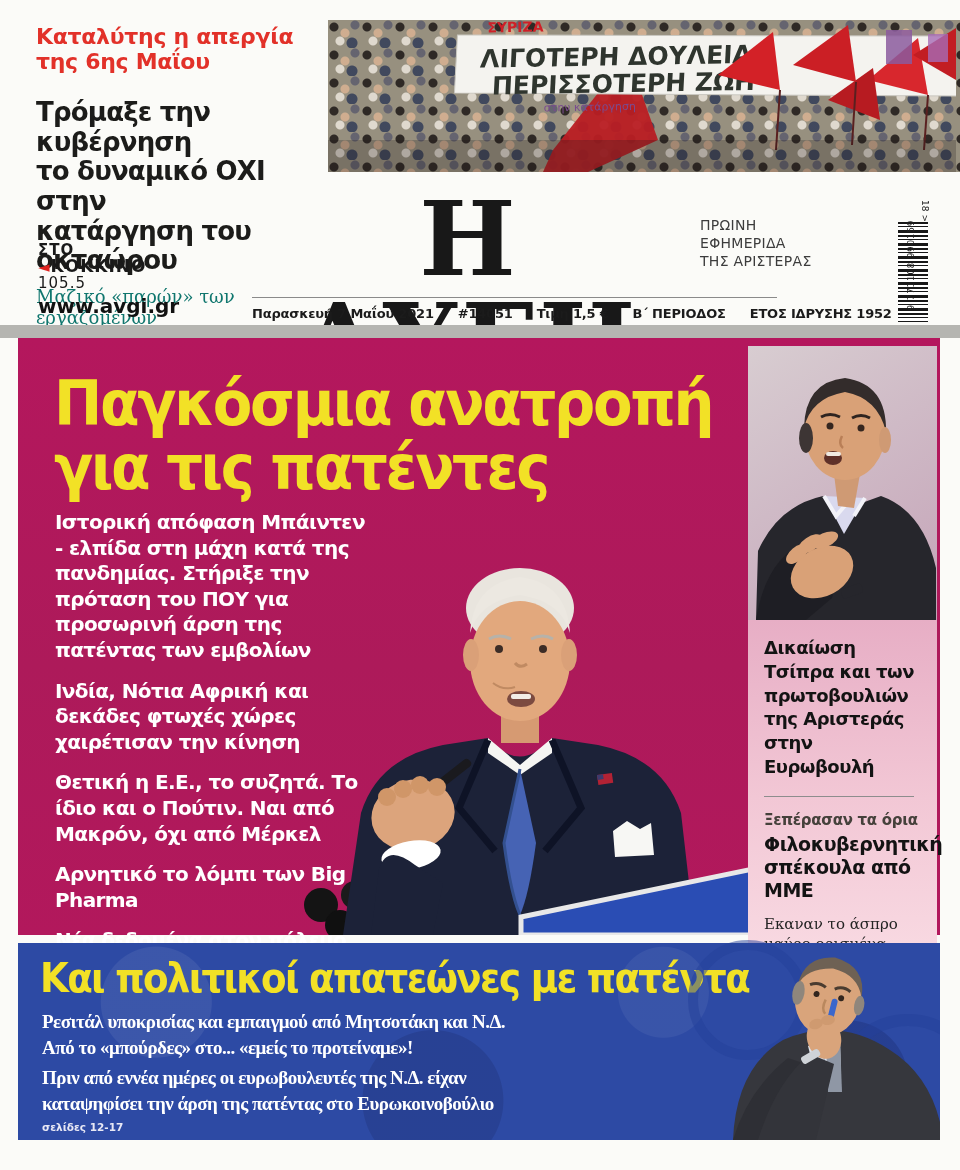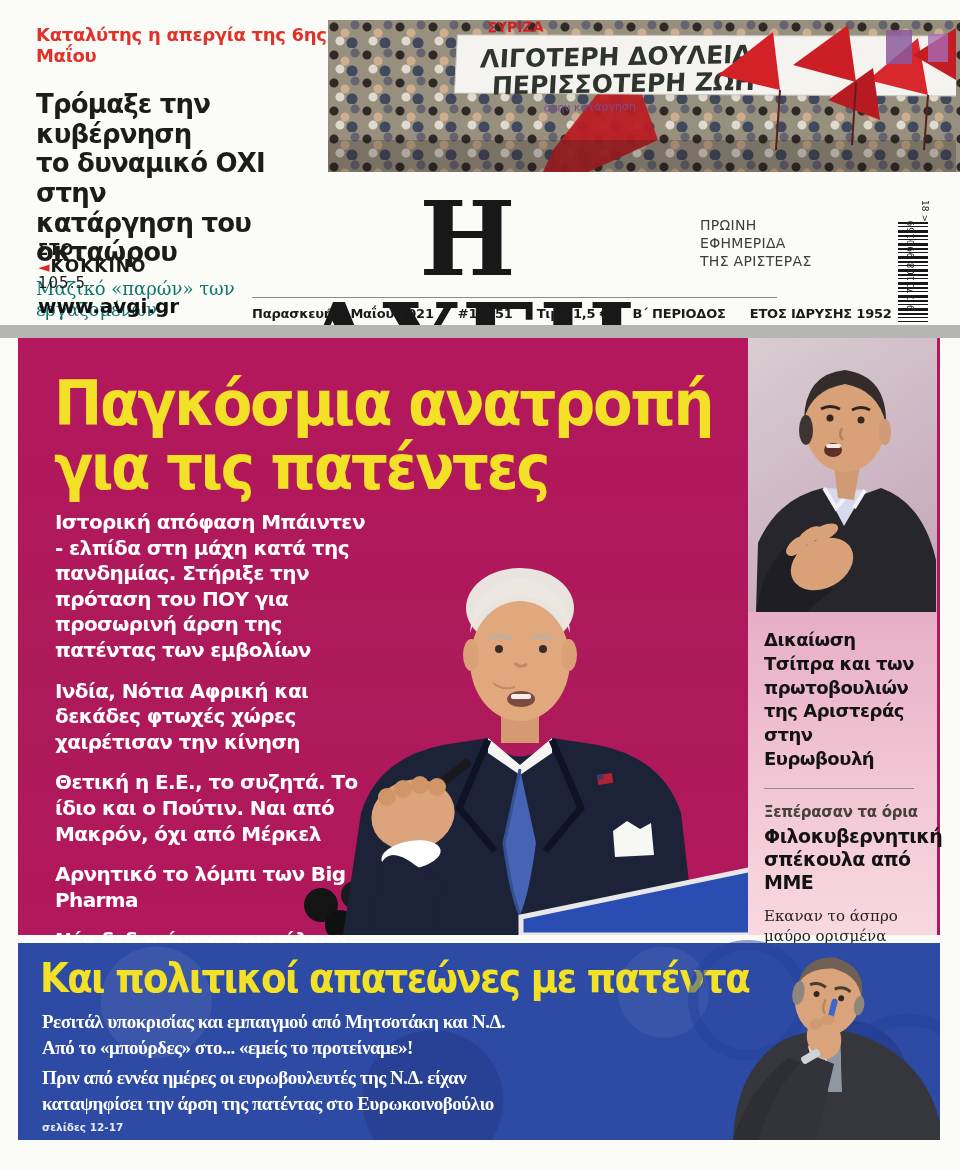--- a/index.html
+++ b/index.html
@@ -1,20 +1,20 @@
 <!DOCTYPE html>
 <html><head>
 <meta charset="utf-8">
 <style>
   html,body{margin:0;padding:0;background:#e8e8e4;}
   .page{position:relative;width:960px;height:1170px;background:#fbfbf8;overflow:hidden;
         font-family:"DejaVu Sans","Liberation Sans",sans-serif;}
   
   .top-left{position:absolute;left:36px;top:24px;width:300px;}
-  .kicker{color:#e23129;font-weight:bold;font-size:18px;letter-spacing:-0.3px;}
+  .kicker{color:#e23129;font-weight:bold;font-size:22px;letter-spacing:-0.3px;}
   .top-headline{margin-top:24px;color:#1c1c1a;font-weight:bold;font-size:26px;line-height:1.14;letter-spacing:-0.8px;}
   .top-headline span{display:block;}
   .top-sub{margin-top:10px;font-family:"DejaVu Serif","Liberation Serif",serif;font-size:18px;color:#0f766e;}
   .top-pages{margin-top:5px;font-size:11px;color:#555;font-weight:bold;}
   
   .photo-protest{position:absolute;left:328px;top:20px;width:728px;height:152px;overflow:hidden;
     background-color:#97907f;
     background-image:
       radial-gradient(circle at 6px 7px, rgba(35,30,28,.9) 4px, transparent 5px),
       radial-gradient(circle at 17px 13px, rgba(210,175,145,.95) 4px, transparent 5px),
@@ -50,21 +50,21 @@
   
   .magenta{position:absolute;left:18px;top:338px;width:922px;height:597px;
      background:linear-gradient(180deg,#b4175d 0%,#ad1a5a 55%,#b2185c 100%);}
   .main-headline{position:absolute;left:36px;top:34px;color:#f2e126;font-weight:bold;
      font-size:62px;line-height:1.04;letter-spacing:-2.5px;}
   .main-headline span{display:block;transform:scaleX(0.93);transform-origin:left;}
   .bullets{position:absolute;left:37px;top:172px;width:322px;color:#fff;}
   .bullets p{margin:0 0 15px 0;font-size:20px;font-weight:bold;line-height:1.28;letter-spacing:-0.6px;}
   .biden{position:absolute;left:265px;top:175px;width:470px;height:422px;pointer-events:none;}
   
-  .right-col{position:absolute;right:3px;top:0;width:189px;height:597px;}
+  .right-col{position:absolute;right:3px;top:8px;width:189px;height:597px;}
   .tsipras-photo{position:relative;width:189px;height:274px;overflow:hidden;
      background:linear-gradient(145deg,#d8cdd1 0%,#cfbac6 45%,#c5a4b8 100%);}
   .pink-panel{width:157px;height:291px;padding:16px 16px 16px 16px;
      background:linear-gradient(180deg,#e7aec5 0%,#f2c7d5 55%,#f8d8e1 100%);}
   .rc-title{font-size:18px;font-weight:bold;color:#131313;line-height:1.32;letter-spacing:-0.5px;}
   .rc-rule{border:none;border-top:1px solid #8d8d8d;margin:17px 0 14px 0;width:150px;}
   .rc-kicker{font-size:15px;font-weight:bold;color:#45413b;letter-spacing:-0.3px;}
   .rc-title2{margin-top:4px;font-size:19px;font-weight:bold;color:#131313;line-height:1.22;letter-spacing:-0.5px;}
   .rc-text{margin-top:13px;font-family:"DejaVu Serif","Liberation Serif",serif;font-size:15px;color:#242424;line-height:1.3;}
   

